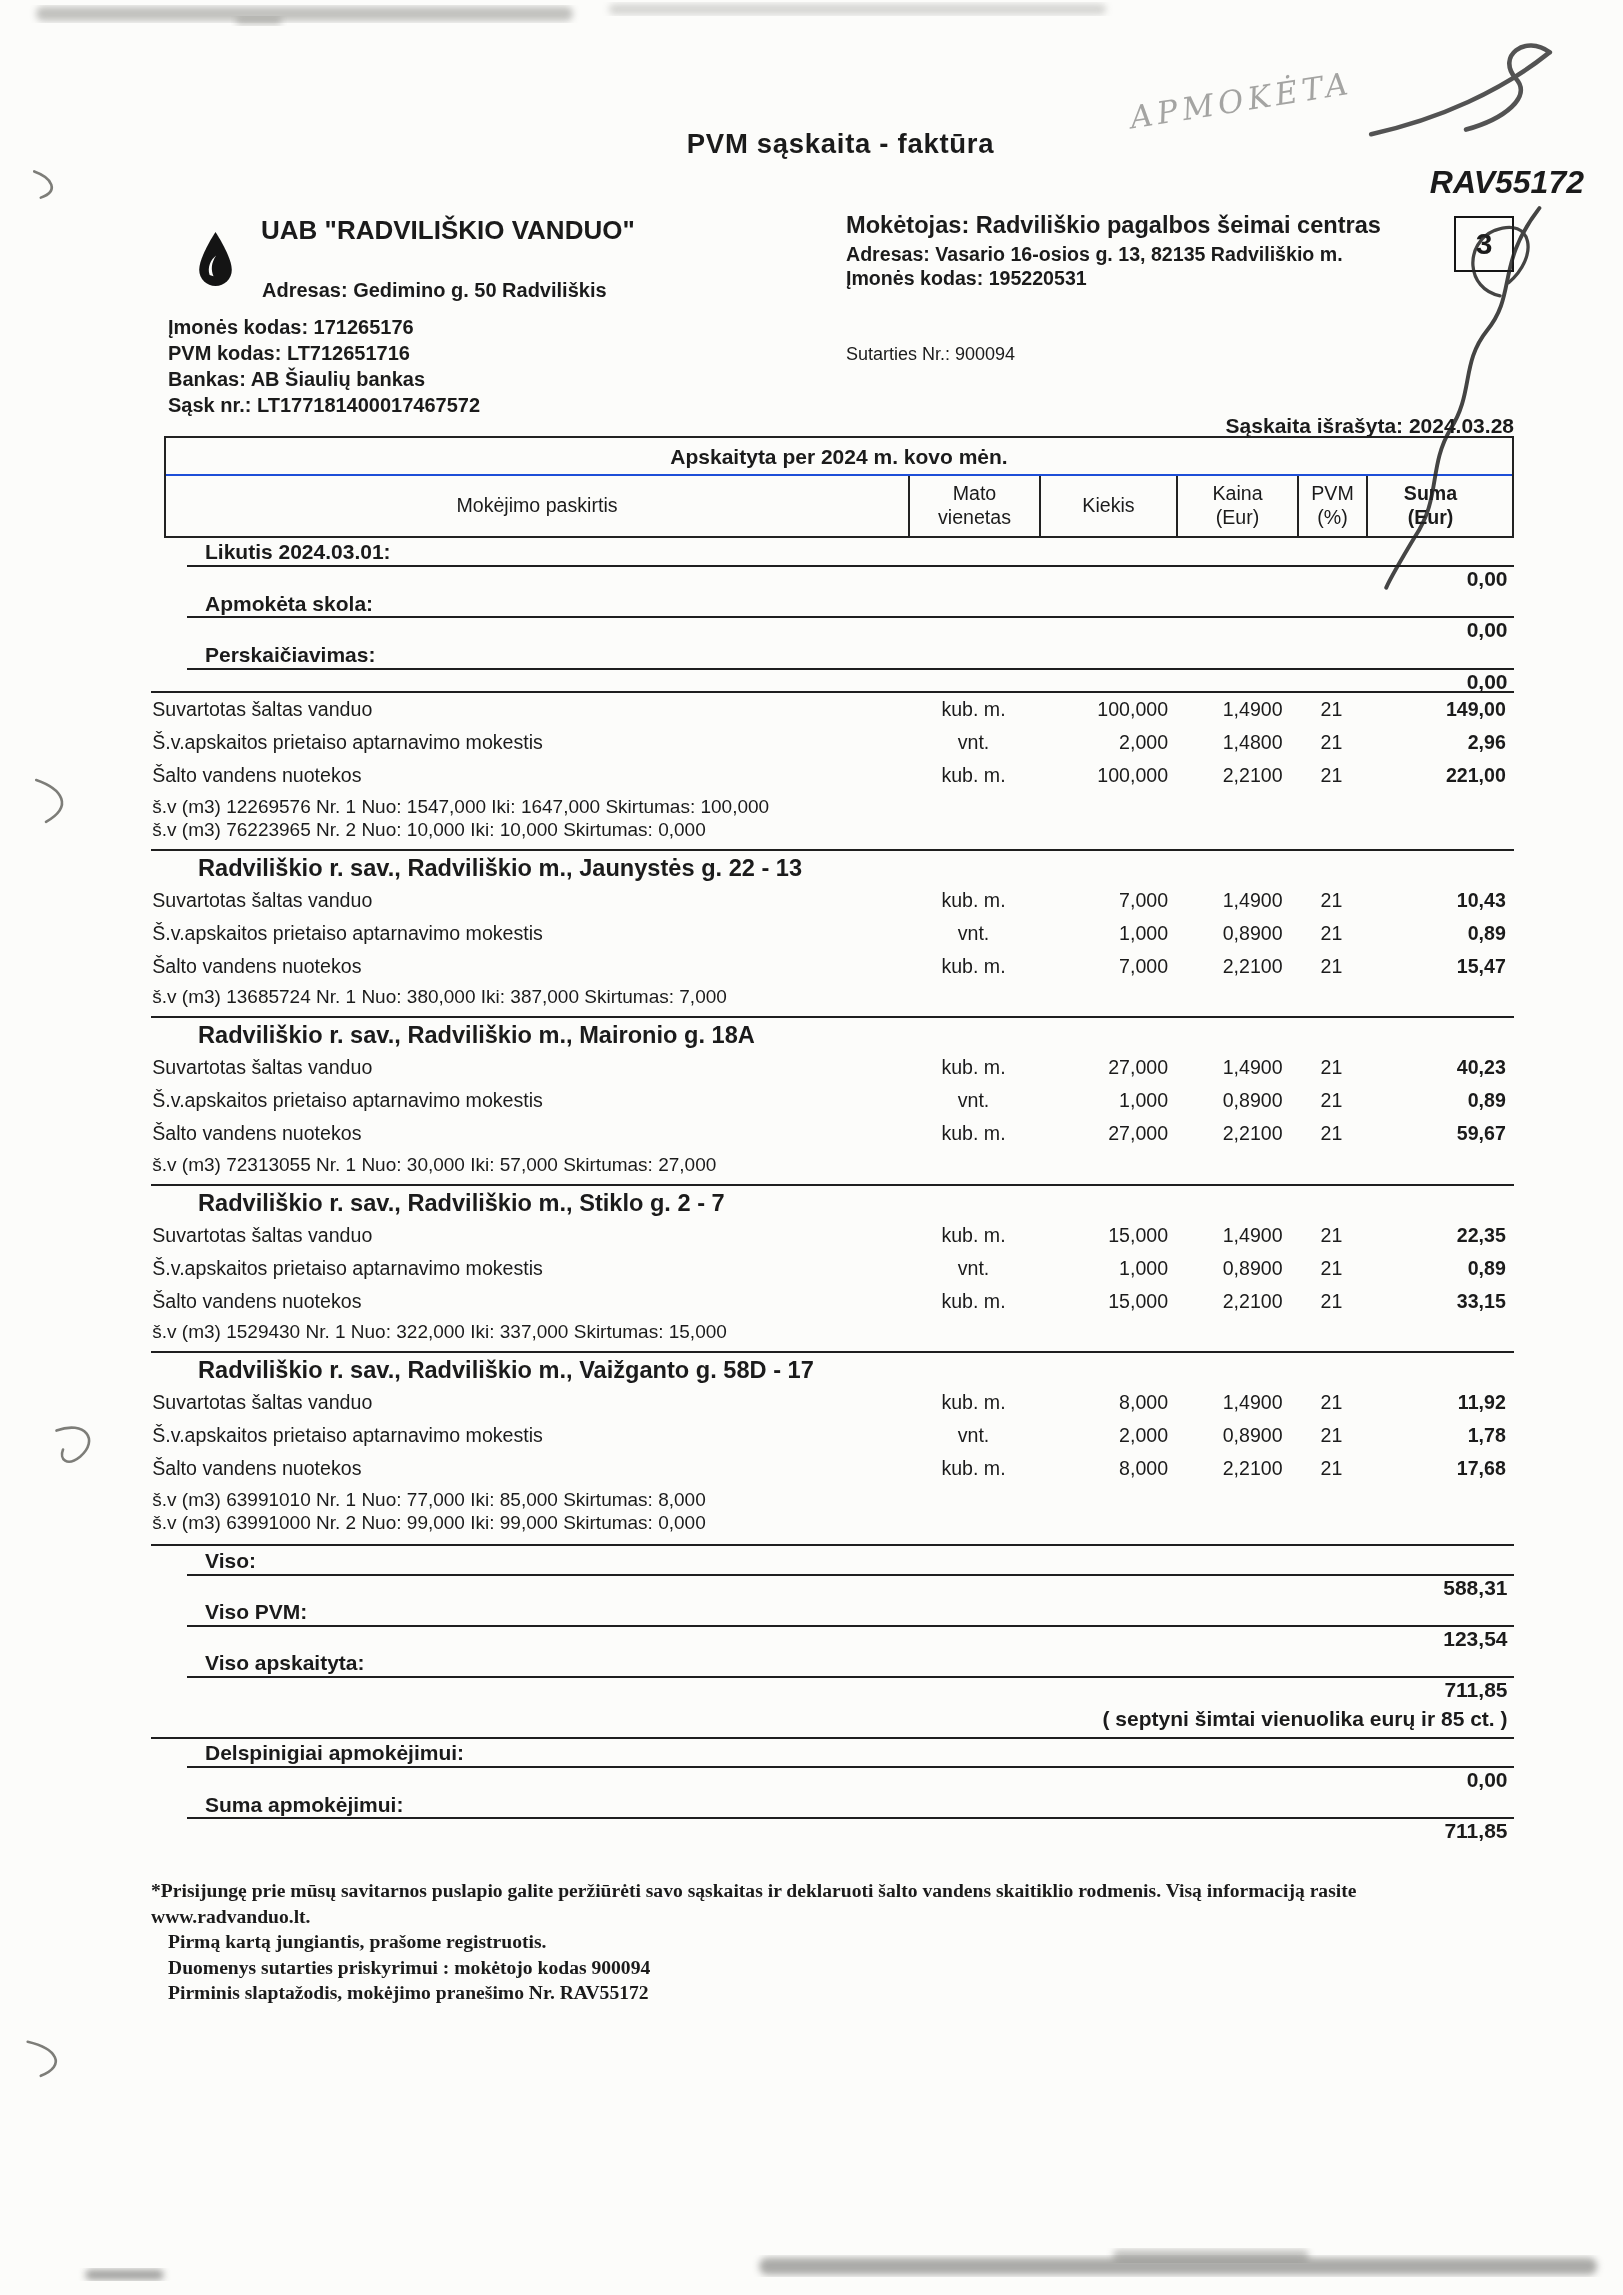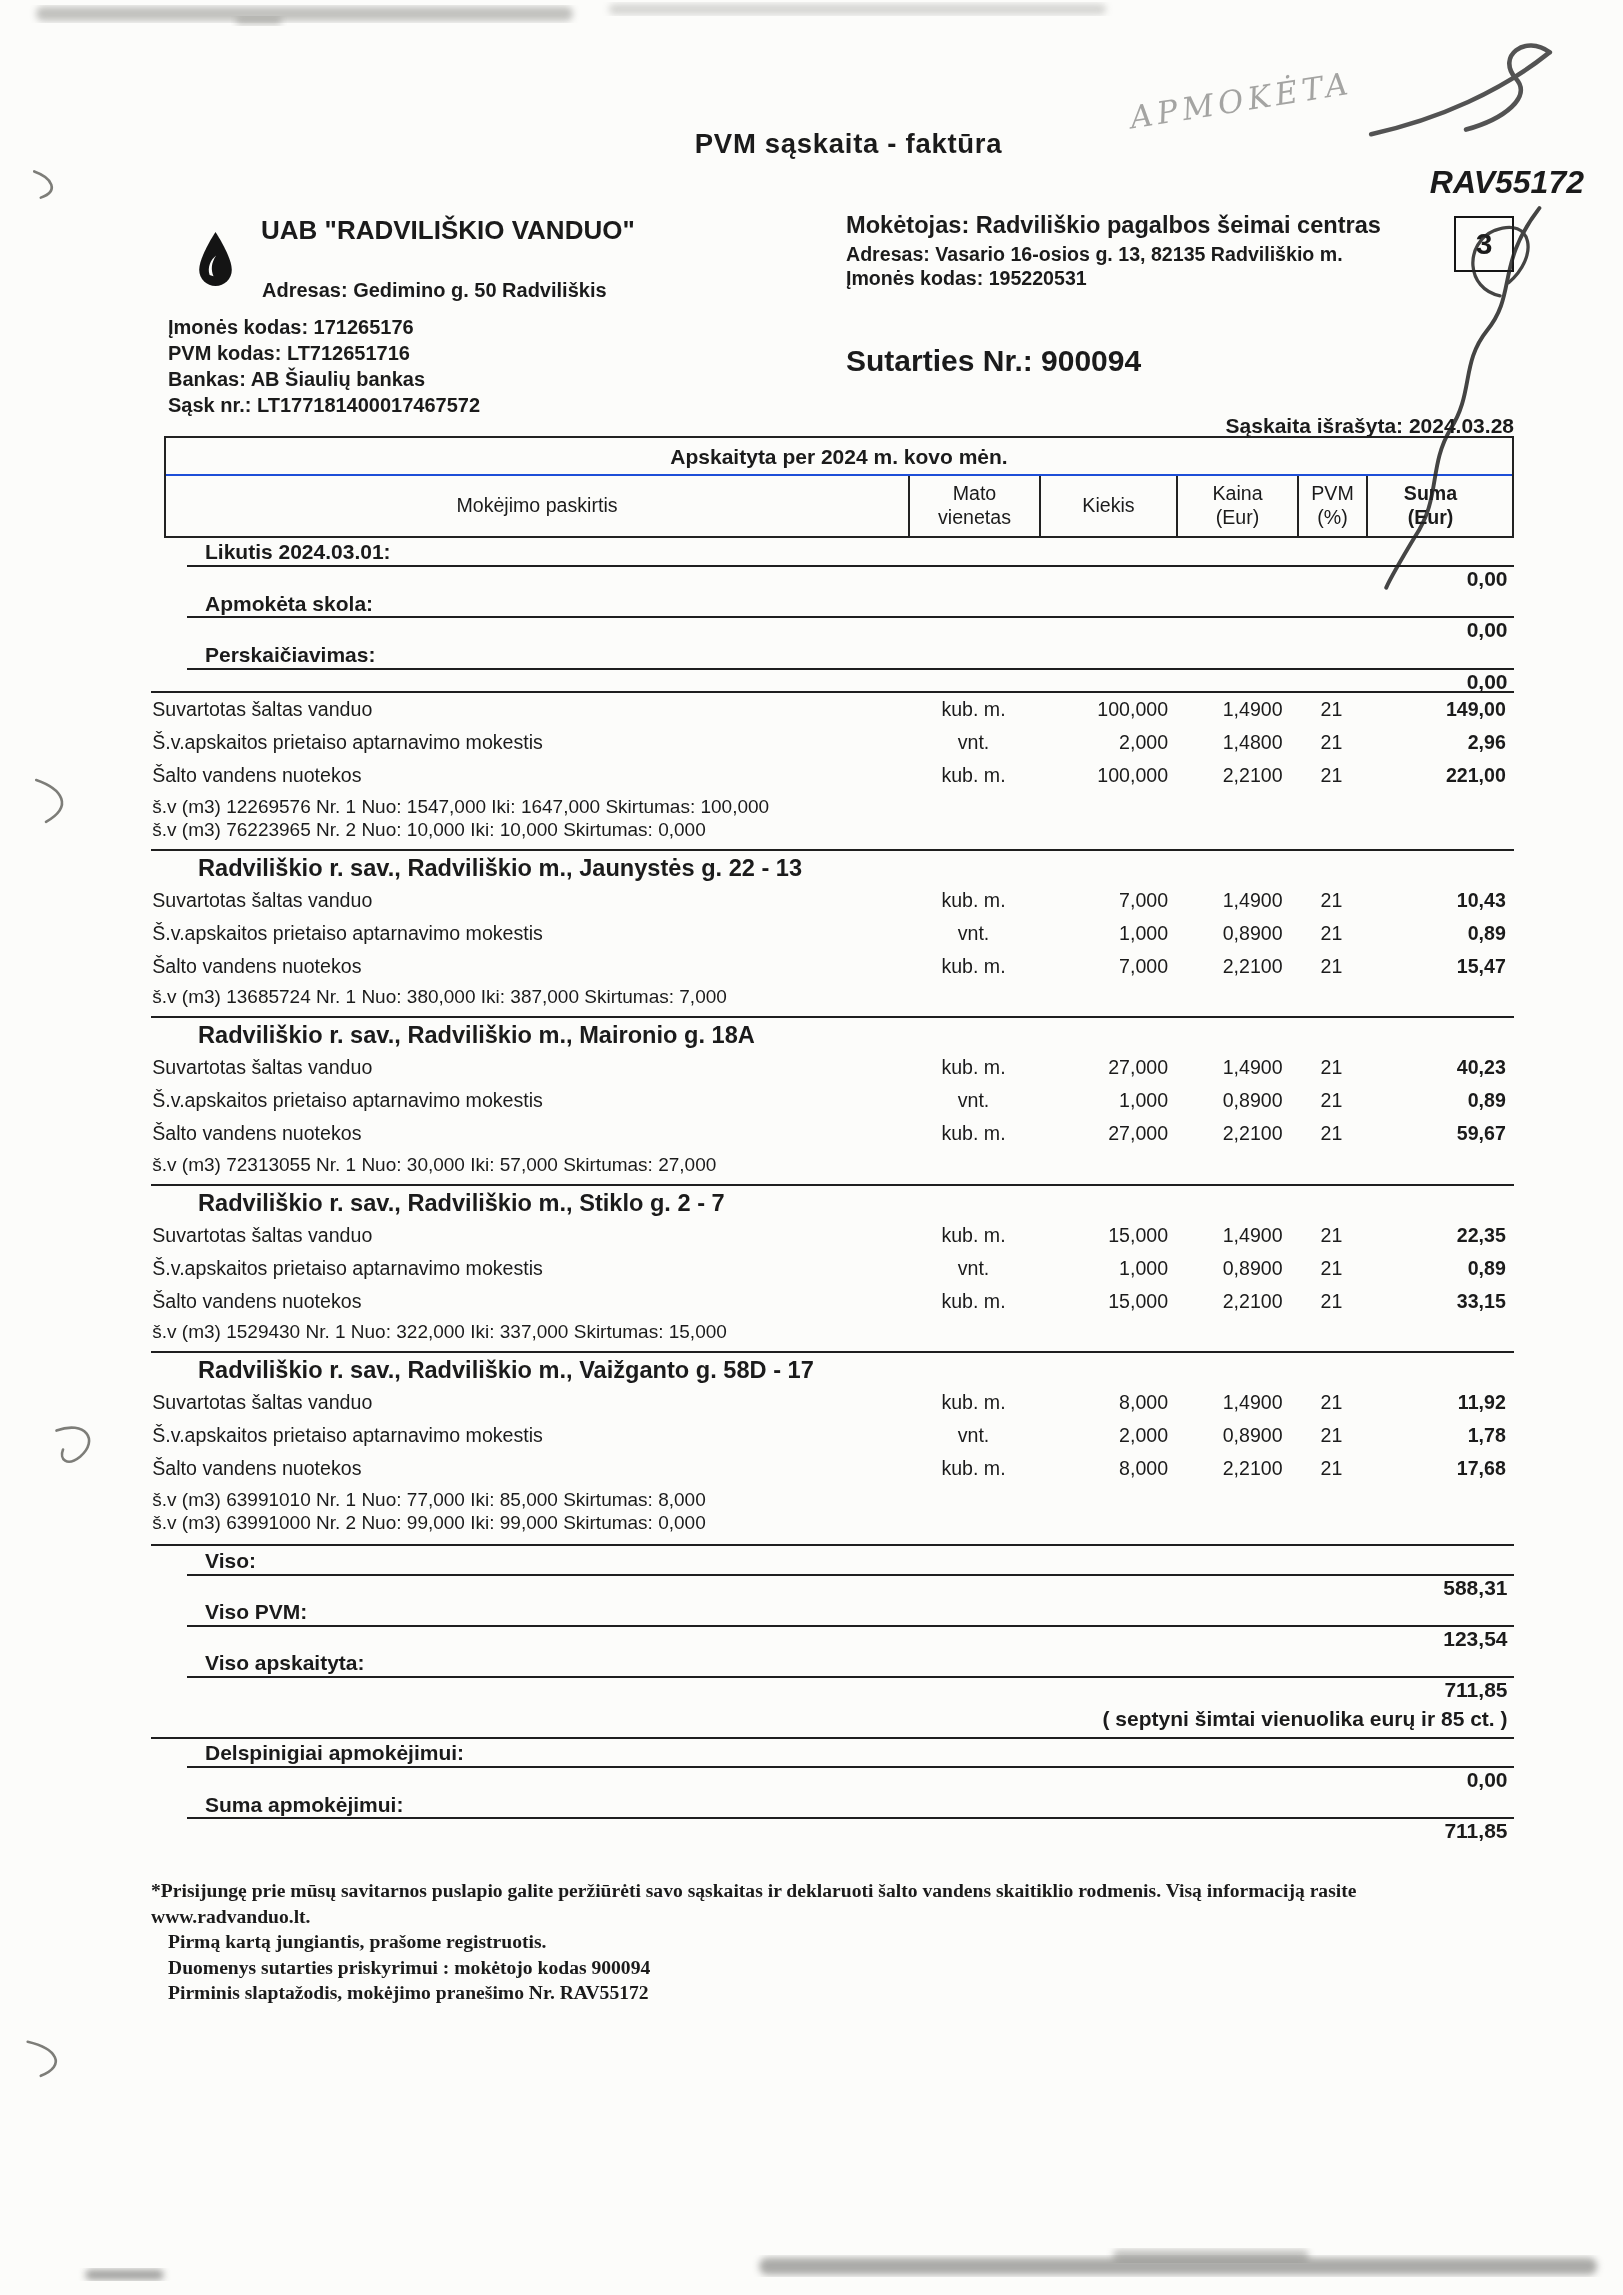--- a/index.html
+++ b/index.html
@@ -3,38 +3,38 @@
 <meta charset="utf-8">
 <style>
   * { margin:0; padding:0; box-sizing:border-box; }
   html,body { background:#e9e9e7; }
   .page {
     position:relative; width:1624px; height:2295px;
     background:#fcfcfa; color:#1b1b1b; overflow:hidden;
     font-family:"Liberation Sans", sans-serif;
   }
   
-  .doc-title { position:absolute; top:128px; left:96px; width:1505px; text-align:center;
+  .doc-title { position:absolute; top:128px; left:88px; width:1505px; text-align:center;
     font-size:27.5px; font-weight:bold; letter-spacing:0.7px; }
   .invoice-no { position:absolute; top:164px; left:79px; width:1505px; text-align:right;
     font-size:32px; font-weight:bold;font-style:italic; }
   .stamp { position:absolute; top:82px; left:1129px; transform:rotate(-9deg);
     font-family:"DejaVu Serif", serif; font-style:italic; font-size:31px;
     letter-spacing:4.6px; color:#8f8f8d; opacity:.8; }
   .logo { position:absolute; left:194px; top:229px; }
   .seller-name { position:absolute; left:261px; top:215px; font-size:26px; font-weight:bold; }
   .seller-address { position:absolute; left:262px; top:279px; font-size:20px; font-weight:bold; }
   .seller-codes { position:absolute; left:168px; top:314px; font-size:20px; font-weight:bold; line-height:26px; }
   .payer { position:absolute; left:846px; top:212px; }
   .payer-name { font-size:23.6px; font-weight:bold; margin-bottom:2.6px; }
   .payer-line { font-size:19.6px; font-weight:bold; line-height:24px; }
   .copy-box { position:absolute; left:1454px; top:216px; width:60px; height:56px;
     border:2.6px solid #151515; display:flex; align-items:center; justify-content:center;
     font-size:30px; font-weight:bold; }
-  .contract { position:absolute; left:846px; top:344px; font-size:30px; font-weight:bold; }
+  .contract { position:absolute; left:846px; top:344px; font-size:18px; font-weight:normal; }
   .issued { position:absolute; right:110px; top:414px; font-size:21px; font-weight:bold; }
 
   
   .content { position:absolute; left:151px; top:436px; width:1363px; }
   .table-box { margin-left:13px; width:1350px; border:2px solid #222; }
   .period-row { text-align:center; font-size:21px; font-weight:bold; padding:6.5px 0 5.2px; border-bottom:2px solid #1d4ed8; }
   .header-row { display:flex; }
   .hcell { font-size:19.6px; padding:6.5px 0; text-align:center; white-space:pre-line;
     display:flex; align-items:center; justify-content:center; line-height:23.6px; }
   .hcell + .hcell { border-left:2px solid #222; }

